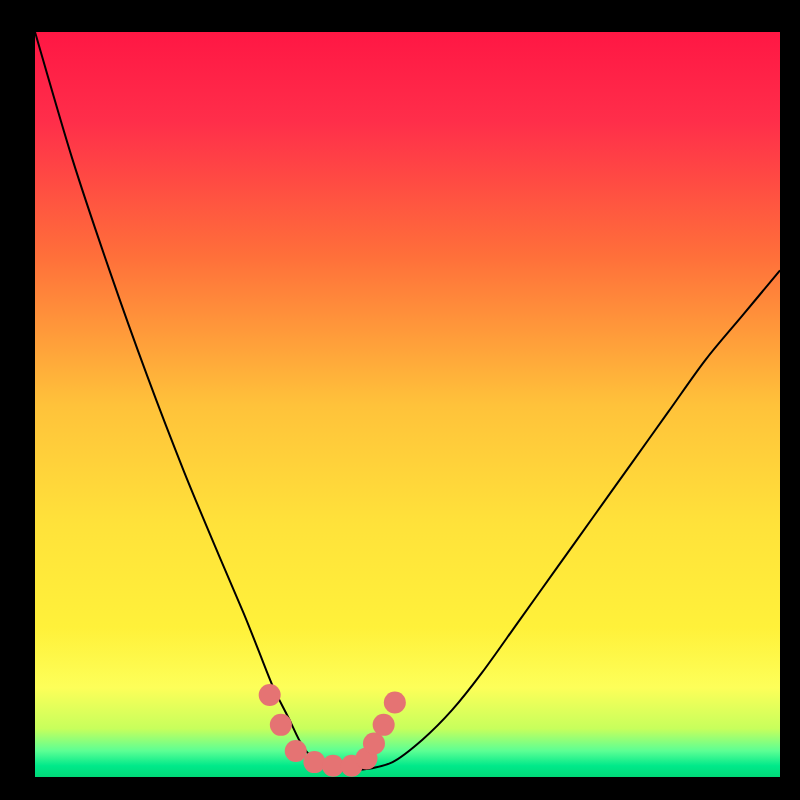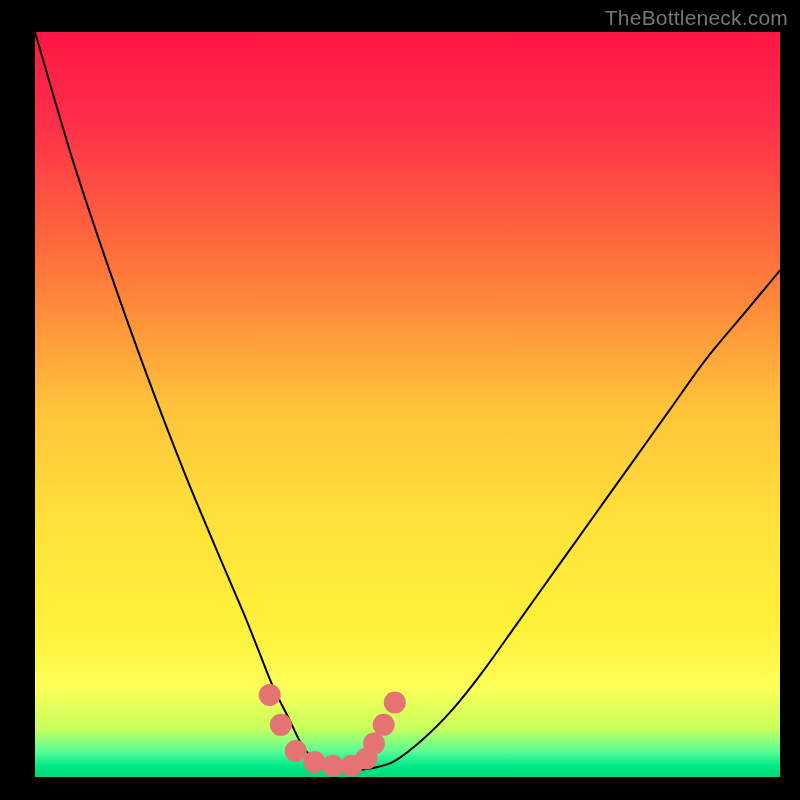--- a/index.html
+++ b/index.html
@@ -29,21 +29,20 @@
   svg {
     position: absolute;
     top: 0;
     left: 0;
   }
 </style>
 </head>
 <body>
 
 <div class="container">
-  <div class="watermark">TheBottleneck.com</div>
   <svg id="chart-svg" width="800" height="800">
       <defs>
         <linearGradient id="bg-grad" x1="0" y1="0" x2="0" y2="1">
           <stop offset="0%" stop-color="#ff1744"></stop>
           <stop offset="12%" stop-color="#ff2e4a"></stop>
           <stop offset="30%" stop-color="#ff6f3a"></stop>
           <stop offset="50%" stop-color="#ffc23a"></stop>
           <stop offset="66%" stop-color="#ffe23a"></stop>
           <stop offset="80%" stop-color="#fff13a"></stop>
           <stop offset="88%" stop-color="#fdff59"></stop>

